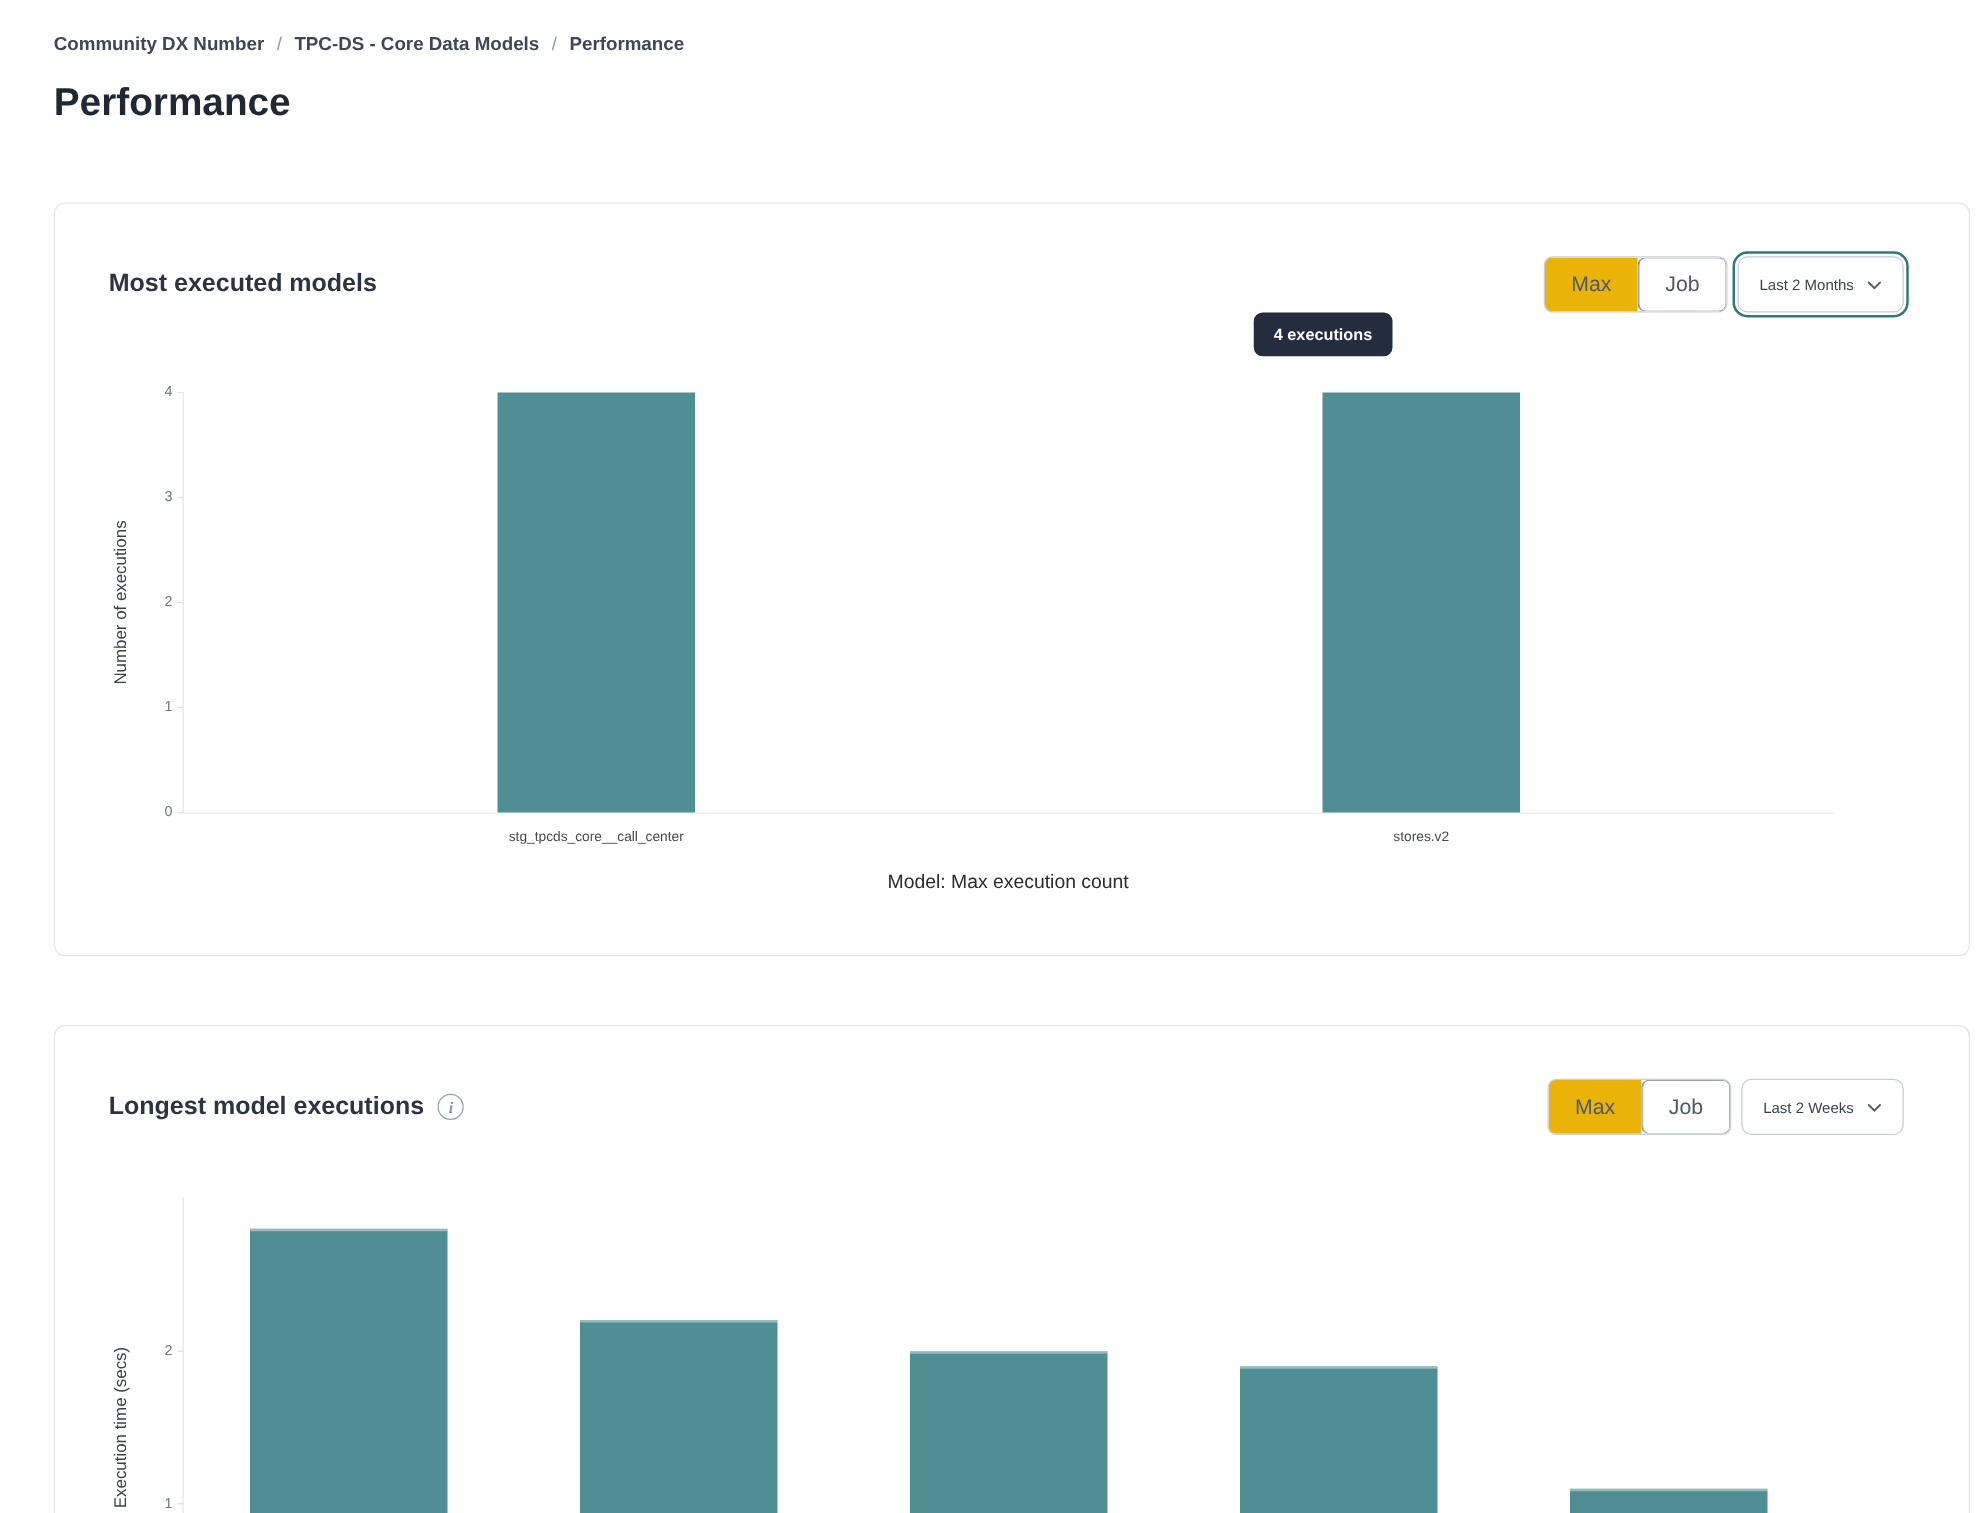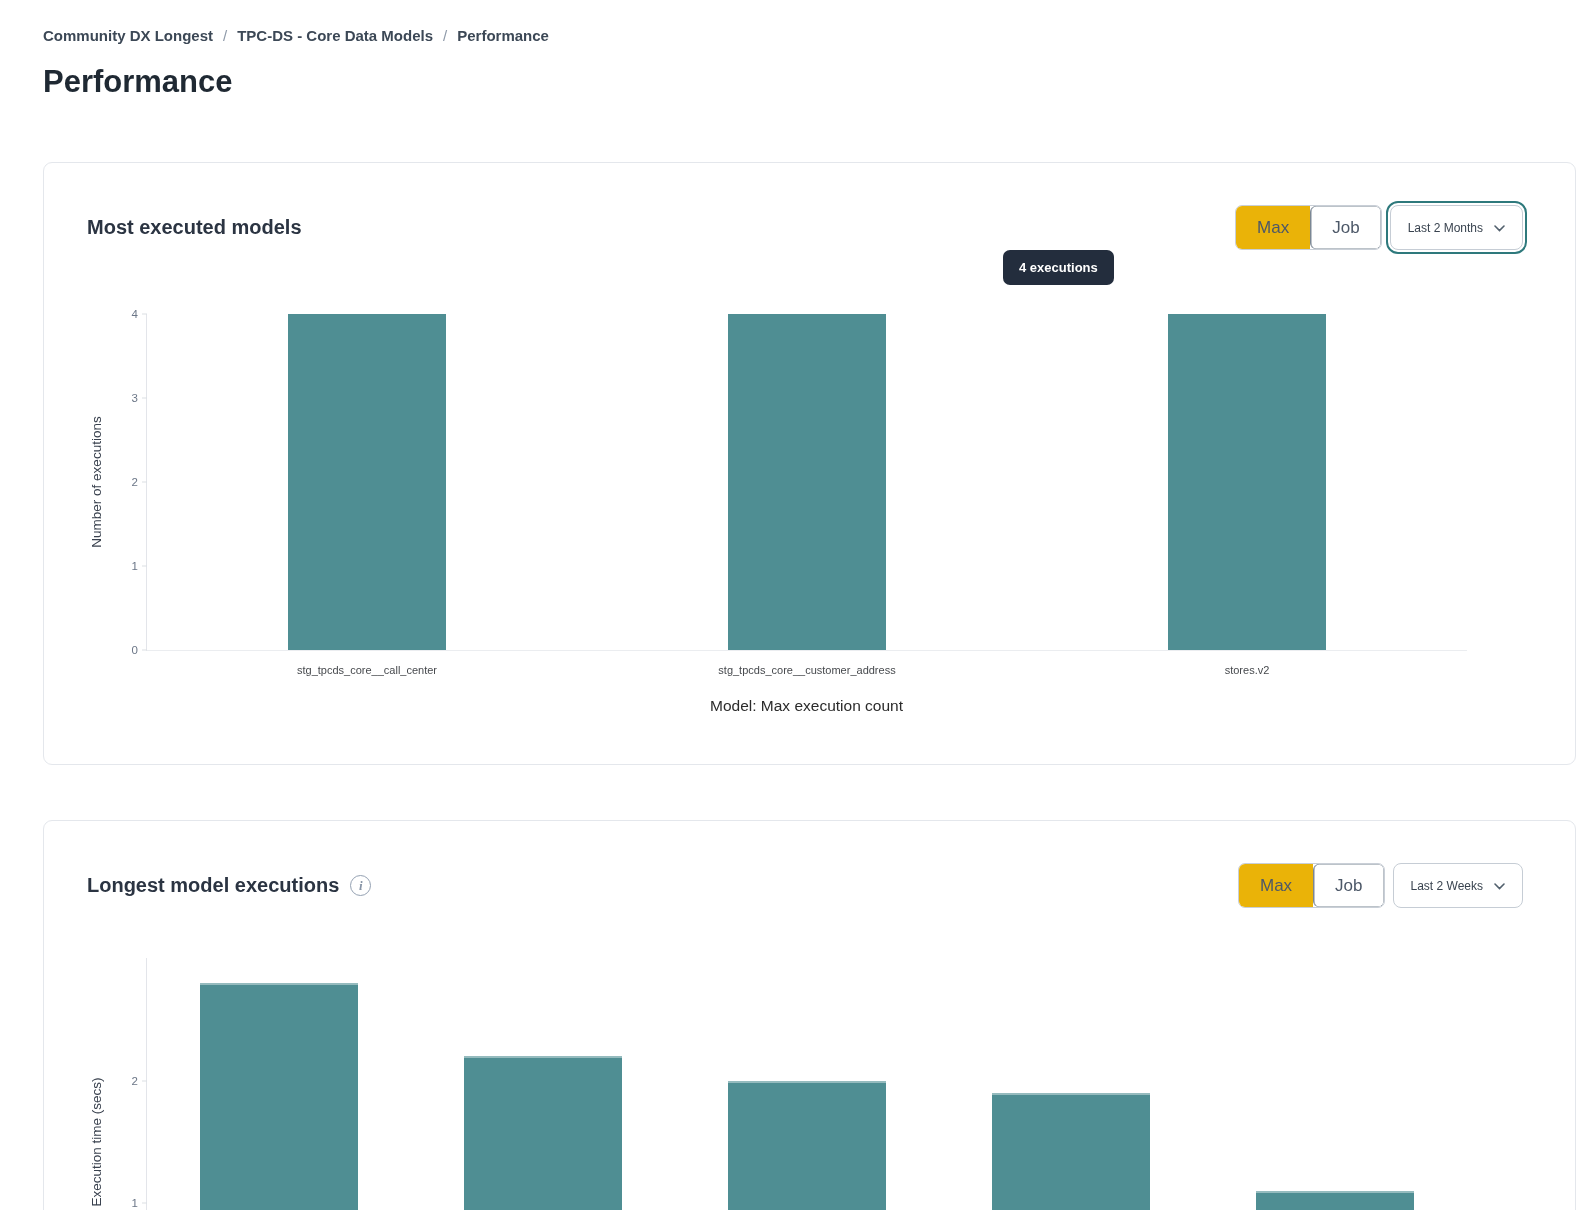--- a/index.html
+++ b/index.html
@@ -67,21 +67,21 @@
   #ylab-0 { top:319px; }
   #ylab-1 { top:321px; }
 
   .xtitle { position:absolute; left:102px; width:1321px; top:534px; text-align:center;
     font-size:15.5px; color:#2b2b2b; }
 </style>
 </head>
 <body>
 
 <nav class="breadcrumb">
-  <span>Community DX Longest</span>
+  <span>Community DX Number</span>
   <span class="sep">/</span>
   <span>TPC-DS - Core Data Models</span>
   <span class="sep">/</span>
   <span>Performance</span>
 </nav>
 
 <h1 class="page-title">Performance</h1>
 
 <section class="card" id="card-0">
   <div class="card-header">
@@ -115,24 +115,20 @@
       <div class="ytick-label" style="bottom: 50%;">2</div>
       <div class="ytick-mark" style="bottom: 50%;"></div>
       <div class="ytick-label" style="bottom: 75%;">3</div>
       <div class="ytick-mark" style="bottom: 75%;"></div>
       <div class="ytick-label" style="bottom: 100%;">4</div>
       <div class="ytick-mark" style="bottom: 100%;"></div>
       <div class="slots">
         <div class="slot">
           <div class="bar" style="height: 100%; background: rgb(79, 142, 147);"></div>
           <div class="cat">stg_tpcds_core__call_center</div>
-        </div>
-        <div class="slot">
-          <div class="bar" style="height: 100%; background: rgb(79, 142, 147);"></div>
-          <div class="cat">stg_tpcds_core__customer_address</div>
         </div>
         <div class="slot">
           <div class="bar" style="height: 100%; background: rgb(79, 142, 147);"></div>
           <div class="cat">stores.v2</div>
         </div>
       </div>
     </div>
   <div class="xtitle">Model: Max execution count</div>
 </section>
 

